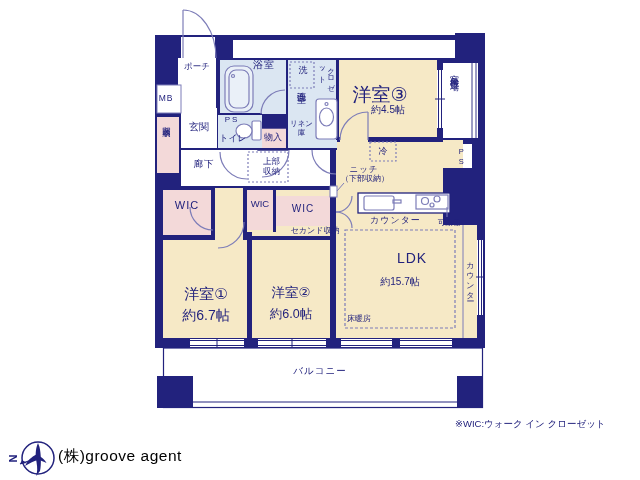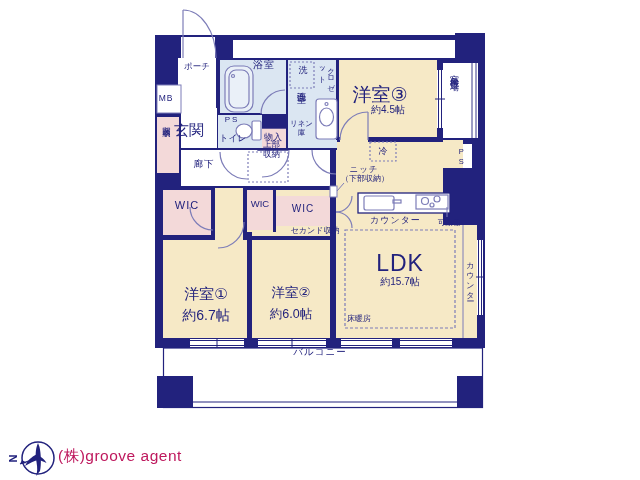--- a/index.html
+++ b/index.html
@@ -158,51 +158,52 @@
       <line x1="6" y1="26" x2="23" y2="20" stroke="#22227d" stroke-width="1.2"></line>
       <path d="M6,26 l7,-1 l-5,-3 z" fill="#22227d"></path>
       <path d="M24,5 C21,12 21.5,18 22.5,24 C23.5,30 23.5,34 22,38 L26,33 C27.5,27 27,15 25.5,9 Z" fill="#22227d"></path>
       <path d="M23,16 C17,19 13,23 11,28 C16,25 20,23 23.5,22 Z" fill="#22227d"></path>
       <path d="M25,18 C29,20 31,22 32.5,25 C29.5,23.5 27,22.5 25,22 Z" fill="#22227d"></path>
     </g>
   </svg>
 
   <div class="lbl c" style="left:180px;top:61px;width:34px;font-size:8.5px">ポーチ</div>
   <div class="lbl c" style="left:158px;top:93px;width:16px;font-size:8.5px;letter-spacing:1px">MB</div>
-  <div class="lbl c" style="left:173px;top:121px;width:32px;font-size:15px">玄関</div>
+  <div class="lbl c" style="left:183px;top:121px;width:32px;font-size:10px">玄関</div>
   <div class="lbl v" style="left:161px;top:120px;height:52px;font-size:8px;letter-spacing:1px">玄関収納</div>
   <div class="lbl c" style="left:189px;top:158px;width:30px;font-size:9.5px;letter-spacing:1px">廊下</div>
   <div class="lbl c" style="left:248px;top:59px;width:32px;font-size:10px;letter-spacing:1px">浴室</div>
   <div class="lbl c" style="left:221px;top:115px;width:22px;font-size:8px;letter-spacing:2px">PS</div>
   <div class="lbl c" style="left:219px;top:133px;width:28px;font-size:9px">トイレ</div>
   <div class="lbl c" style="left:259px;top:132px;width:28px;font-size:9px">物入</div>
   <div class="lbl c" style="left:297px;top:65px;width:12px;font-size:9px">洗</div>
   <div class="lbl v" style="left:296px;top:85px;height:42px;font-size:9px;letter-spacing:1px">洗面室</div>
   <div class="lbl c wrap" style="left:289px;top:120px;width:25px;font-size:7.5px">リネン庫</div>
   <div class="lbl v" style="left:317px;top:62px;height:26px;font-size:7.5px">クロゼット</div>
-  <div class="lbl c wrap" style="left:262px;top:139px;width:19px;font-size:8.5px">上部収納</div>
+  <div class="lbl c wrap" style="left:262px;top:156px;width:19px;font-size:8.5px">上部収納</div>
   <div class="lbl c" style="left:352px;top:84px;width:56px;font-size:19px">洋室③</div>
   <div class="lbl c" style="left:360px;top:104px;width:56px;font-size:10px">約4.5帖</div>
   <div class="lbl v" style="left:449px;top:67px;height:72px;font-size:9px;letter-spacing:2px">室外機置場</div>
   <div class="lbl v" style="left:456px;top:147px;height:20px;font-size:7.5px;letter-spacing:1px">PS</div>
   <div class="lbl c" style="left:374px;top:146px;width:18px;font-size:9px">冷</div>
   <div class="lbl c" style="left:346px;top:164px;width:36px;font-size:8.5px;letter-spacing:1px">ニッチ</div>
   <div class="lbl c" style="left:334px;top:174px;width:62px;font-size:8px">（下部収納）</div>
   <div class="lbl c" style="left:370px;top:215px;width:46px;font-size:9px;letter-spacing:1px">カウンター</div>
   <div class="lbl c" style="left:433px;top:219px;width:32px;font-size:7.5px">可動棚</div>
-  <div class="lbl c" style="left:370px;top:250px;width:60px;font-size:23px;letter-spacing:1px">LDK</div>
+  <div class="lbl c" style="left:382px;top:250px;width:60px;font-size:14px;letter-spacing:1px">LDK</div>
   <div class="lbl c" style="left:366px;top:276px;width:68px;font-size:10px">約15.7帖</div>
   <div class="lbl" style="left:347px;top:314px;font-size:8px">床暖房</div>
   <div class="lbl v" style="left:465px;top:256px;height:46px;font-size:8px;letter-spacing:1px">カウンター</div>
   <div class="lbl c" style="left:167px;top:199px;width:40px;font-size:11px;letter-spacing:1px">WIC</div>
   <div class="lbl c" style="left:248px;top:198px;width:24px;font-size:9.5px">WIC</div>
   <div class="lbl c" style="left:285px;top:203px;width:36px;font-size:10px;letter-spacing:1px">WIC</div>
   <div class="lbl c" style="left:289px;top:226px;width:52px;font-size:8px">セカンド収納</div>
   <div class="lbl c" style="left:177px;top:285px;width:58px;font-size:15px">洋室①</div>
   <div class="lbl c" style="left:174px;top:307px;width:64px;font-size:14px">約6.7帖</div>
   <div class="lbl c" style="left:262px;top:285px;width:58px;font-size:13.5px">洋室②</div>
   <div class="lbl c" style="left:259px;top:307px;width:64px;font-size:12.5px">約6.0帖</div>
-  <div class="lbl c" style="left:288px;top:346px;width:64px;font-size:9.5px;letter-spacing:1px">バルコニー</div>
-
-  <div class="lbl" style="left:58px;top:447px;font-size:15.5px;color:#be185d;letter-spacing:0.5px">(株)groove agent</div>
+  <div class="lbl c" style="left:288px;top:365px;width:64px;font-size:9.5px;letter-spacing:1px">バルコニー</div>
+
+  <div class="lbl" style="left:455px;top:418px;font-size:9.5px">※WIC:ウォーク イン クローゼット</div>
+  <div class="lbl" style="left:58px;top:447px;font-size:15.5px;color:#000000;letter-spacing:0.5px">(株)groove agent</div>
   <div class="lbl" style="left:10px;top:452px;font-size:11px;font-weight:bold;transform:rotate(-90deg)">N</div>
 
 </div>
 
 </body></html>

